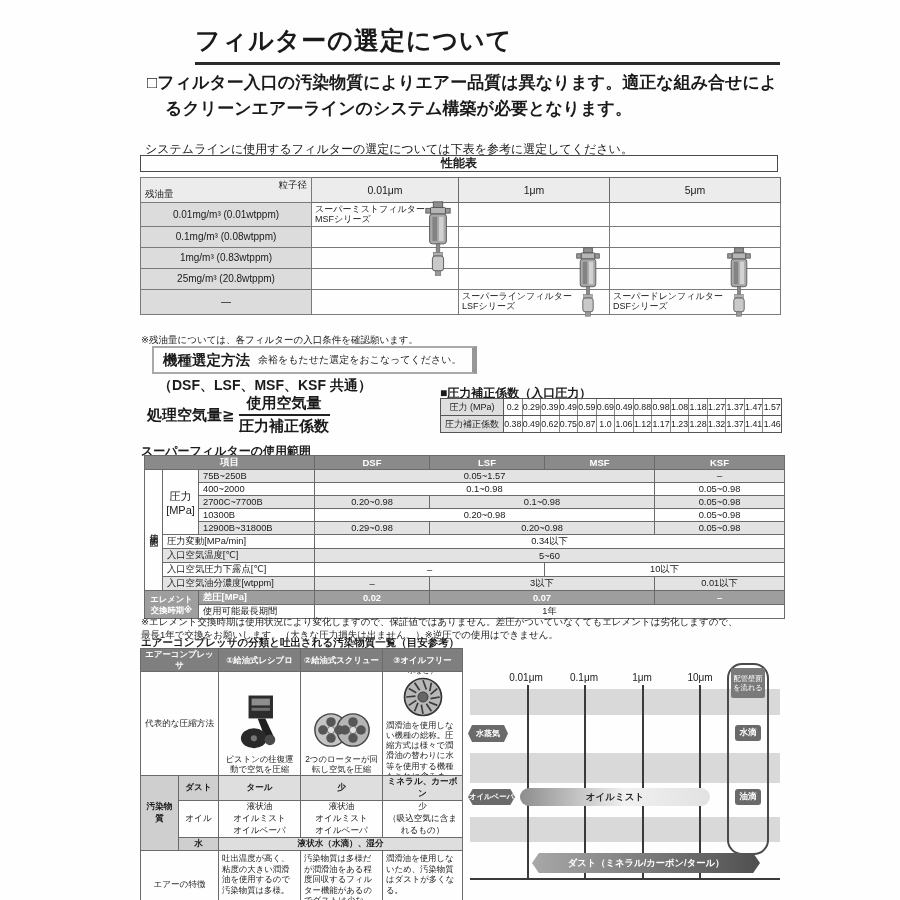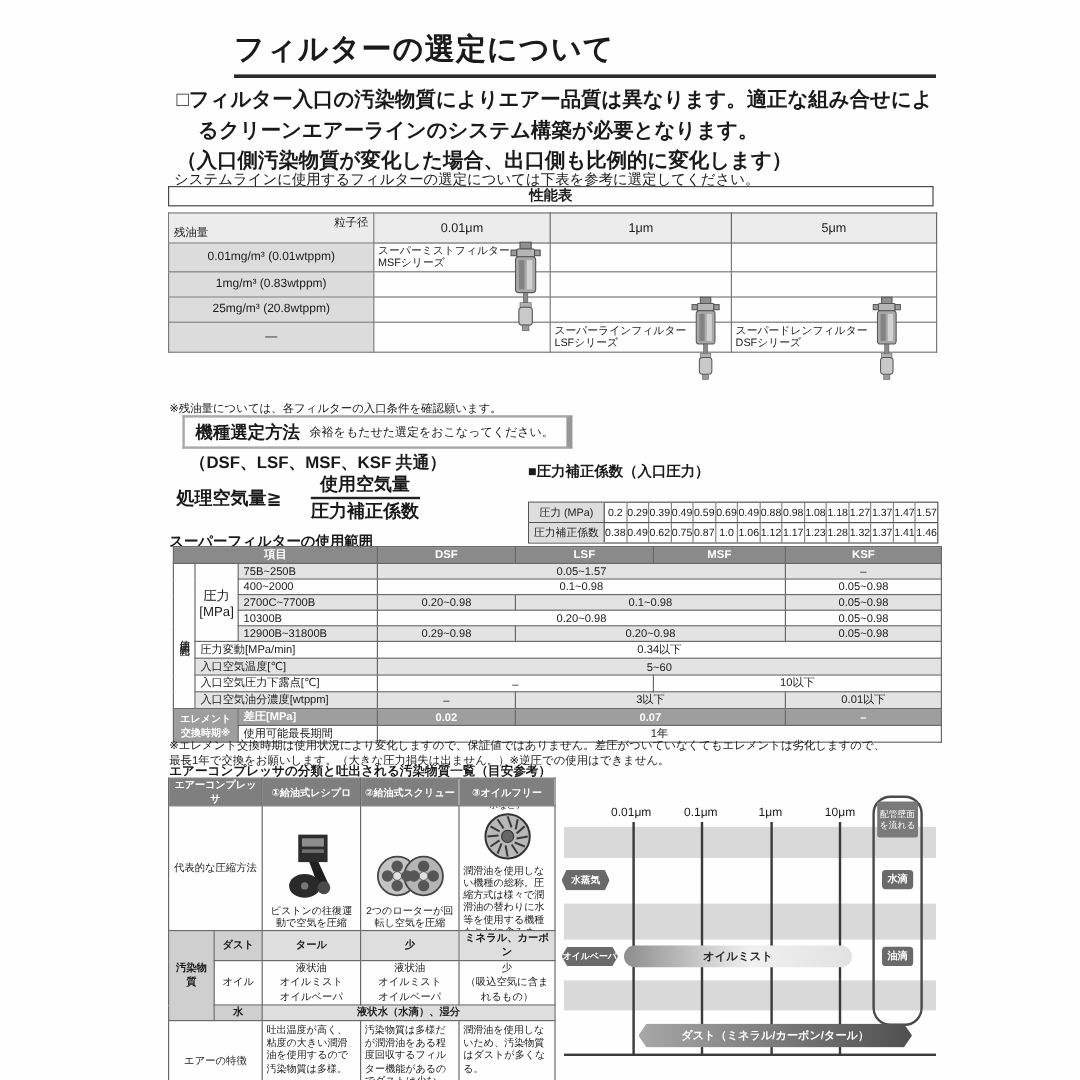--- a/index.html
+++ b/index.html
@@ -33,28 +33,28 @@
   .diag .bl{position:absolute;bottom:1px;left:4px;font-size:9.5px;}
   .fl{font-size:9px;text-align:left;vertical-align:top;line-height:1.15;padding:1px 3px;}
   .perf-note{left:141px;top:334px;font-size:9.5px;}
 
   
   .sel-box{left:152px;top:346px;width:300px;height:24px;border:2px solid #a9a9a9;
            border-right:5px solid #979797;display:flex;align-items:center;gap:8px;padding:0 9px;}
   .sel-box .t1{font-size:14.5px;font-weight:bold;}
   .sel-box .t2{font-size:10px;}
   .common{left:158px;top:377px;font-size:14px;font-weight:bold;}
-  .formula{left:147px;top:394px;display:flex;align-items:center;font-size:15px;font-weight:bold;gap:20px;}
+  .formula{left:147px;top:394px;display:flex;align-items:center;font-size:15px;font-weight:bold;}
   .frac{display:inline-block;text-align:center;margin-left:4px;}
   .frac .num{padding:0 8px 1px 8px;border-bottom:2px solid #222;}
   .frac .den{padding-top:1px;}
 
   
   .corr-title{left:440px;top:385px;font-size:12px;font-weight:bold;}
-  .ctable{left:440px;top:418px;width:340px;border:1px solid #555;}
+  .ctable{left:440px;top:398px;width:340px;border:1px solid #555;}
   .crow{display:flex;height:16px;line-height:16px;}
   .crow+.crow{border-top:1px solid #555;}
   .clabel{width:62px;background:#dedede;border-right:1px solid #555;font-size:9px;text-align:center;}
   .ccell{flex:1;border-right:1px solid #888;font-size:8.8px;text-align:center;}
   .ccell:last-child{border-right:none;}
 
   
   .usage-title{left:141px;top:443px;font-size:12px;font-weight:bold;}
   .usage{left:144px;top:455px;width:640px;}
   .usage th{background:#8a8a8a;color:#fff;font-weight:bold;font-size:9.5px;}
@@ -104,21 +104,20 @@
   .pipe-chip{position:absolute;left:261px;top:20px;width:34px;height:30px;background:#7a7a7a;
              color:#fff;font-size:7.3px;line-height:1.3;display:flex;align-items:center;
              justify-content:center;text-align:center;border-radius:2px;}
 </style>
 </head>
 <body>
 
 <div class="abs doc-title">フィルターの選定について</div>
 <div class="abs intro">
   <div class="ind">□フィルター入口の汚染物質によりエアー品質は異なります。適正な組み合せによるクリーンエアーラインのシステム構築が必要となります。</div>
-  <div>（入口側汚染物質が変化した場合、出口側も比例的に変化します）</div>
 </div>
 <div class="abs sys-note">システムラインに使用するフィルターの選定については下表を参考に選定してください。</div>
 
 <div class="abs perf-title">性能表</div>
 <table class="abs perf">
   <colgroup>
       <col style="width:171px">
       <col style="width:147px">
       <col style="width:151px">
       <col style="width:171px">
@@ -134,20 +133,26 @@
       <th>5μm</th>
     </tr>
   </thead>
   <tbody>
     <tr style="height:21px">
       <td class="lab">0.01mg/m³ (0.01wtppm)</td>
       <td class="fl pre">スーパーミストフィルター
 MSFシリーズ</td>
       <td></td>
       <td></td>
+    </tr>
+    <tr style="height:21px">
+      <td class="lab">0.1mg/m³ (0.08wtppm)</td>
+      <td></td>
+        <td></td>
+        <td></td>
     </tr>
     <tr style="height:21px">
       <td class="lab">1mg/m³ (0.83wtppm)</td>
       <td></td>
         <td></td>
         <td></td>
     </tr>
     <tr style="height:21px">
       <td class="lab">25mg/m³ (20.8wtppm)</td>
       <td></td>

